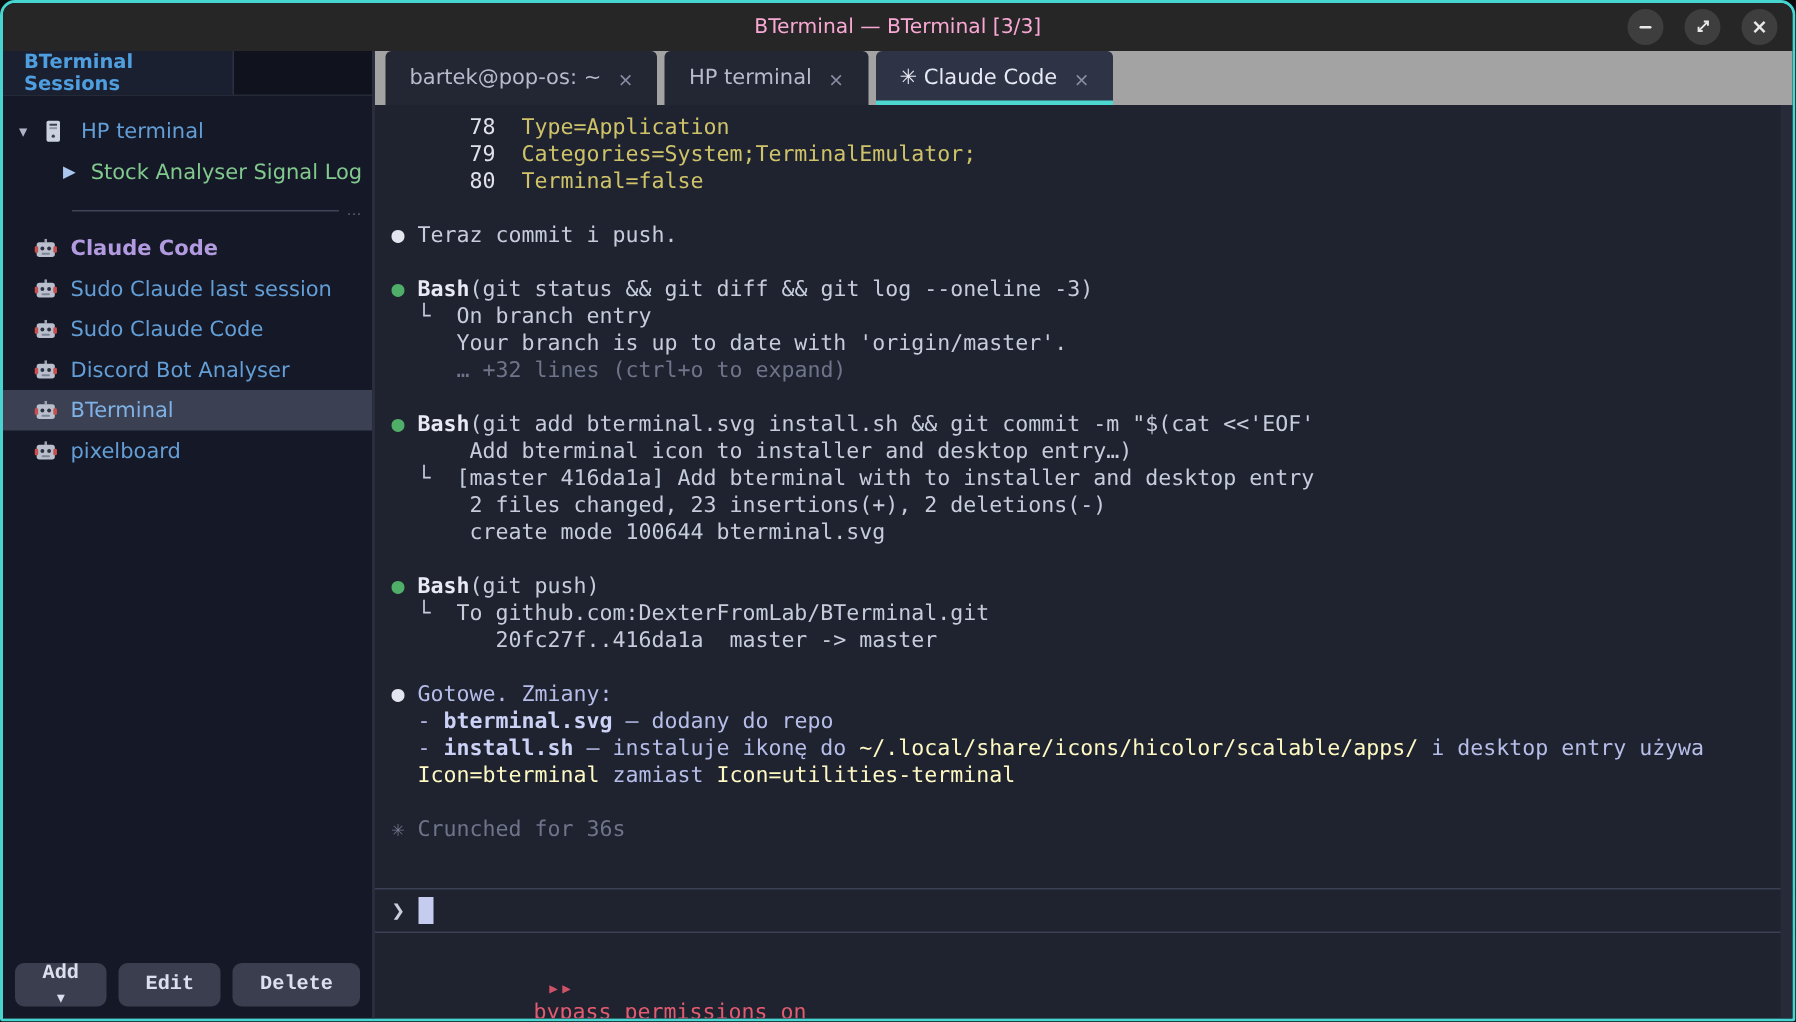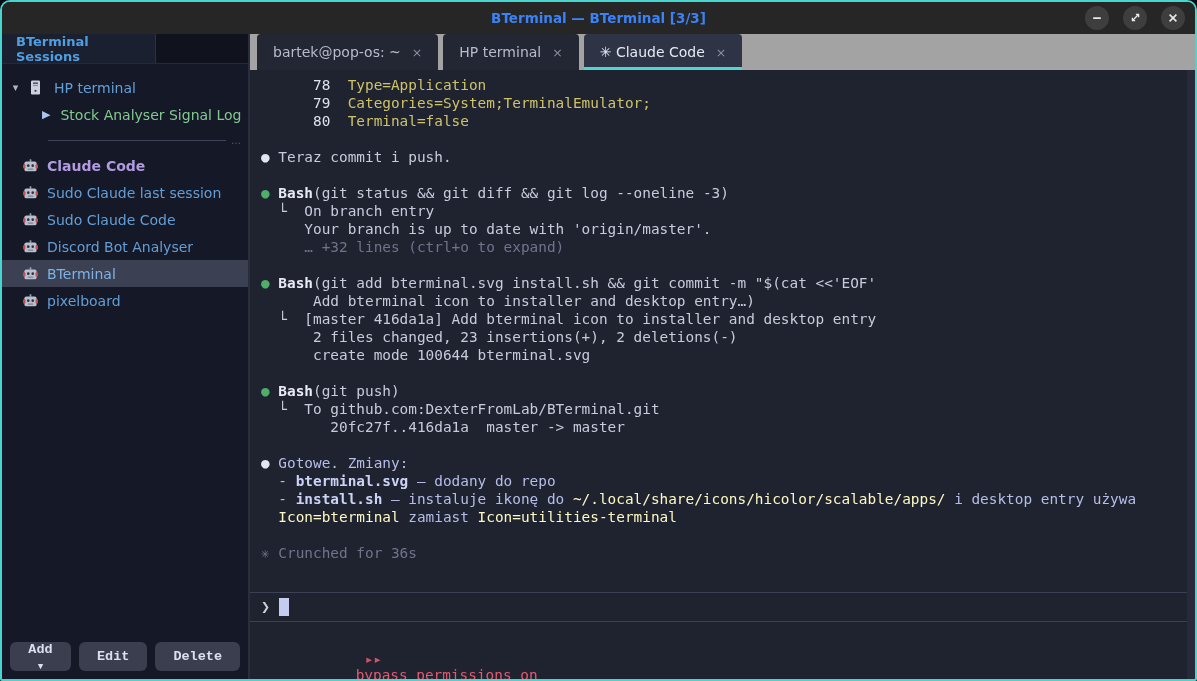--- a/index.html
+++ b/index.html
@@ -17,21 +17,21 @@
     display: flex; flex-direction: column;
     background: #1f2330;
   }
   
   .titlebar {
     height: 32px; flex: 0 0 32px;
     background: #262626;
     display: flex; align-items: center; justify-content: center;
     position: relative;
   }
-  .titlebar .title { color: #3b82f6; font-weight: bold; font-size: 13.5px; }
+  .titlebar .title { color: #f9a8d4; font-weight: normal; font-size: 13.5px; }
   .controls { position: absolute; right: 10px; top: 4px; display: flex; gap: 14px; }
   .ctrl {
     width: 24px; height: 24px; border-radius: 50%;
     background: #3e3e3e; border: none;
     display: flex; align-items: center; justify-content: center;
     cursor: pointer;
   }
   
   .bodyrow { flex: 1; display: flex; min-height: 0; }
   .sidebar {
@@ -308,21 +308,21 @@
             <div class="t-line">&nbsp;</div>
             <div class="t-line"><span class="wb">●</span><span> Teraz commit i push.</span></div>
             <div class="t-line">&nbsp;</div>
             <div class="t-line"><span class="gb">●</span><span> </span><span class="b">Bash</span><span>(git status &amp;&amp; git diff &amp;&amp; git log --oneline -3)</span></div>
             <div class="t-line"><span>  └  On branch entry</span></div>
             <div class="t-line"><span>     Your branch is up to date with 'origin/master'.</span></div>
             <div class="t-line"><span>     </span><span class="dim">… +32 lines (ctrl+o to expand)</span></div>
             <div class="t-line">&nbsp;</div>
             <div class="t-line"><span class="gb">●</span><span> </span><span class="b">Bash</span><span>(git add bterminal.svg install.sh &amp;&amp; git commit -m "$(cat &lt;&lt;'EOF'</span></div>
             <div class="t-line"><span>      Add bterminal icon to installer and desktop entry…)</span></div>
-            <div class="t-line"><span>  └  [master 416da1a] Add bterminal icon to installer and desktop entry</span></div>
+            <div class="t-line"><span>  └  [master 416da1a] Add bterminal with to installer and desktop entry</span></div>
             <div class="t-line"><span>      2 files changed, 23 insertions(+), 2 deletions(-)</span></div>
             <div class="t-line"><span>      create mode 100644 bterminal.svg</span></div>
             <div class="t-line">&nbsp;</div>
             <div class="t-line"><span class="gb">●</span><span> </span><span class="b">Bash</span><span>(git push)</span></div>
             <div class="t-line"><span>  └  To github.com:DexterFromLab/BTerminal.git</span></div>
             <div class="t-line"><span>        20fc27f..416da1a  master -&gt; master</span></div>
             <div class="t-line">&nbsp;</div>
             <div class="t-line"><span class="wb">●</span><span class="lav"> Gotowe. Zmiany:</span></div>
             <div class="t-line"><span class="lav">  - </span><span class="lavb">bterminal.svg</span><span class="lav"> — dodany do repo</span></div>
             <div class="t-line"><span class="lav">  - </span><span class="lavb">install.sh</span><span class="lav"> — instaluje ikonę do </span><span class="pur">~/.local/share/icons/hicolor/scalable/apps/</span><span class="lav"> i desktop entry używa</span></div>

